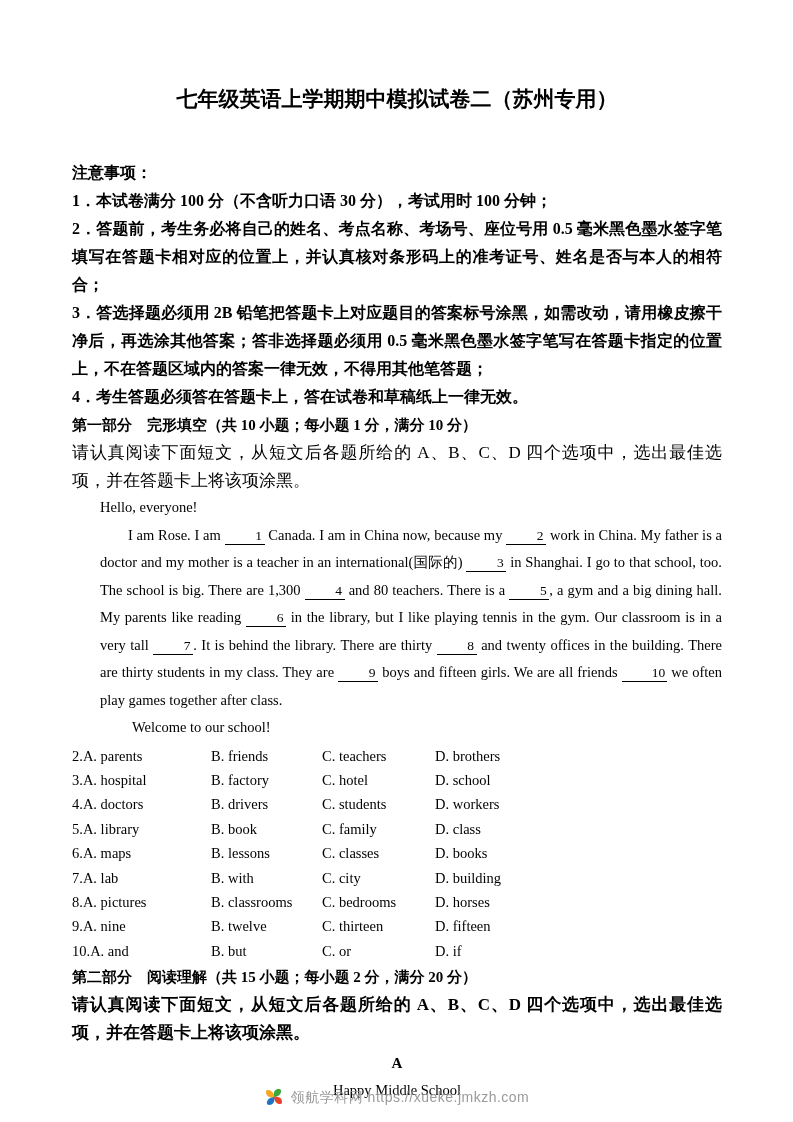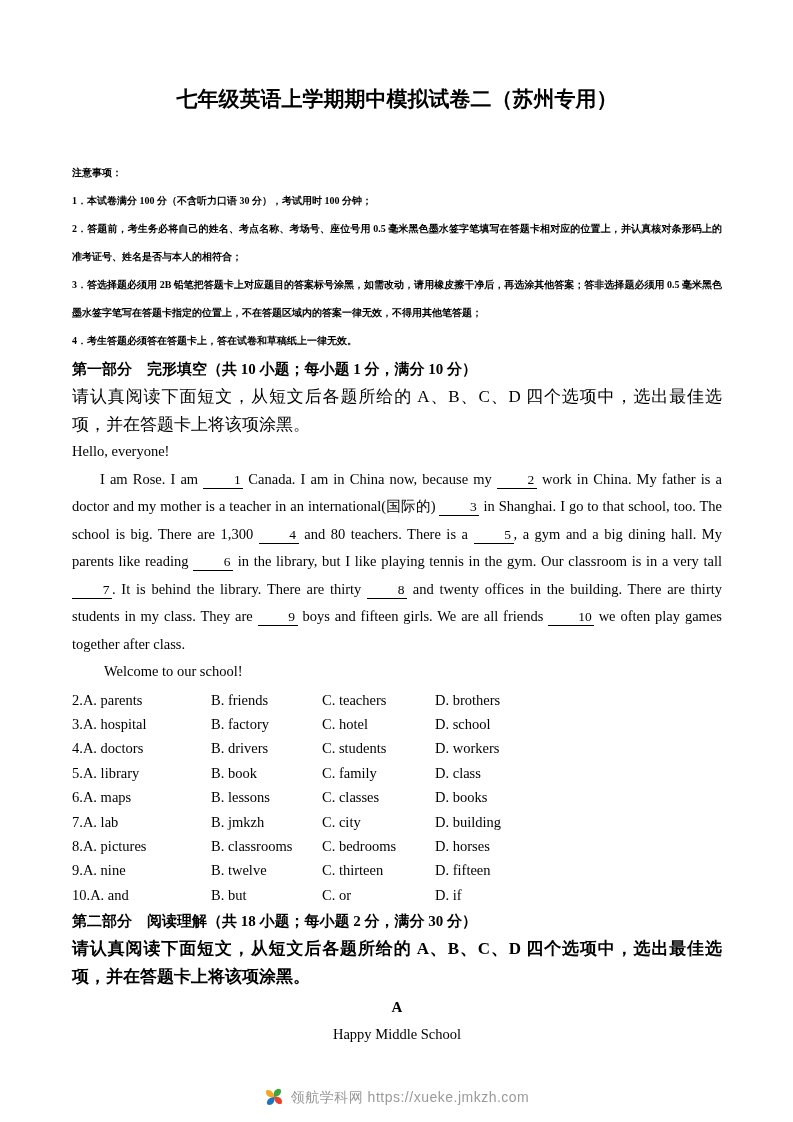--- a/index.html
+++ b/index.html
@@ -12,30 +12,30 @@
   .page { padding: 86px 71px 0 72px; font-family: Liberation Serif, serif; }
   p { margin: 0; }
 
   .title {
     font-size: 21px; line-height: 27px; font-weight: 700;
     text-align: center; margin: 0 0 46px 0;
   }
 
   .note-heading,
   .note-item {
-    font-size: 10px; line-height: 28px; font-weight: 700;
+    font-size: 16px; line-height: 28px; font-weight: 700;
     text-align: justify;
   }
 
   .sec-heading { font-size: 15px; line-height: 28px; font-weight: 700; }
 
   .instr { font-size: 17px; line-height: 27.5px; text-align: justify; }
   .instr.bold { font-weight: 700; }
 
-  .en { font-size: 14.5px; line-height: 27.5px; }
+  .en { font-size: 14.5px; line-height: 27.5px; margin-left: 28px; }
   .passage { text-align: justify; text-indent: 28px; }
   .closing { text-indent: 32px; }
 
   .blank {
     display: inline-block; min-width: 36px; padding: 0 2px;
     border-bottom: 1px solid #000; text-align: center;
     font-size: 13.5px; line-height: 15px; height: 16px;
     vertical-align: baseline;
   }
 
@@ -111,21 +111,21 @@
         <span class="q-cell">D. class</span>
       </div>
       <div class="q-row">
         <span class="q-cell">6.A. maps</span>
         <span class="q-cell">B. lessons</span>
         <span class="q-cell">C. classes</span>
         <span class="q-cell">D. books</span>
       </div>
       <div class="q-row">
         <span class="q-cell">7.A. lab</span>
-        <span class="q-cell">B. jmkzh</span>
+        <span class="q-cell">B. with</span>
         <span class="q-cell">C. city</span>
         <span class="q-cell">D. building</span>
       </div>
       <div class="q-row">
         <span class="q-cell">8.A. pictures</span>
         <span class="q-cell">B. classrooms</span>
         <span class="q-cell">C. bedrooms</span>
         <span class="q-cell">D. horses</span>
       </div>
       <div class="q-row">
@@ -135,21 +135,21 @@
         <span class="q-cell">D. fifteen</span>
       </div>
       <div class="q-row">
         <span class="q-cell">10.A. and</span>
         <span class="q-cell">B. but</span>
         <span class="q-cell">C. or</span>
         <span class="q-cell">D. if</span>
       </div>
     </div>
 
-  <p class="sec-heading">第二部分　阅读理解（共 18 小题；每小题 2 分，满分 30 分）</p>
+  <p class="sec-heading">第二部分　阅读理解（共 15 小题；每小题 2 分，满分 20 分）</p>
   <p class="instr bold">请认真阅读下面短文，从短文后各题所给的 A、B、C、D 四个选项中，选出最佳选项，并在答题卡上将该项涂黑。</p>
 
   <p class="section-label">A</p>
   <p class="reading-title">Happy Middle School</p>
 
 </div>
 
 <div class="footer">
   <span class="logo">
     <svg width="20" height="20" viewBox="0 0 24 24" aria-hidden="true">

